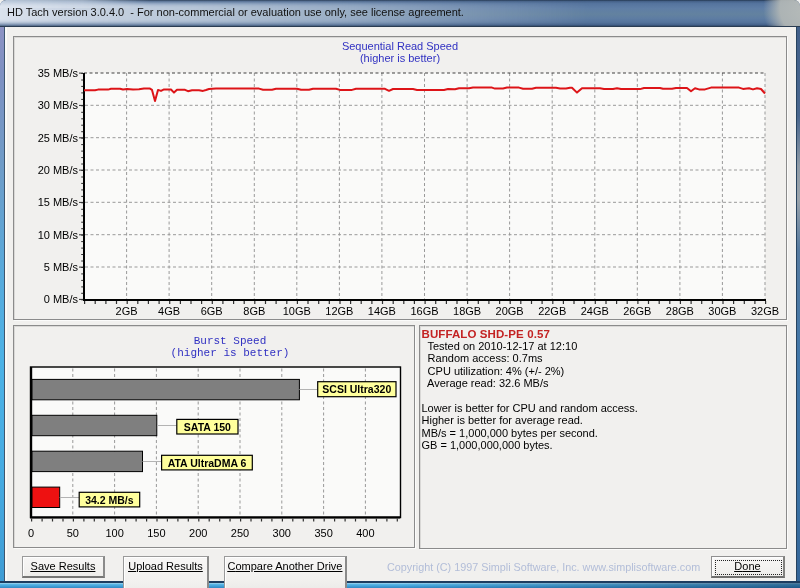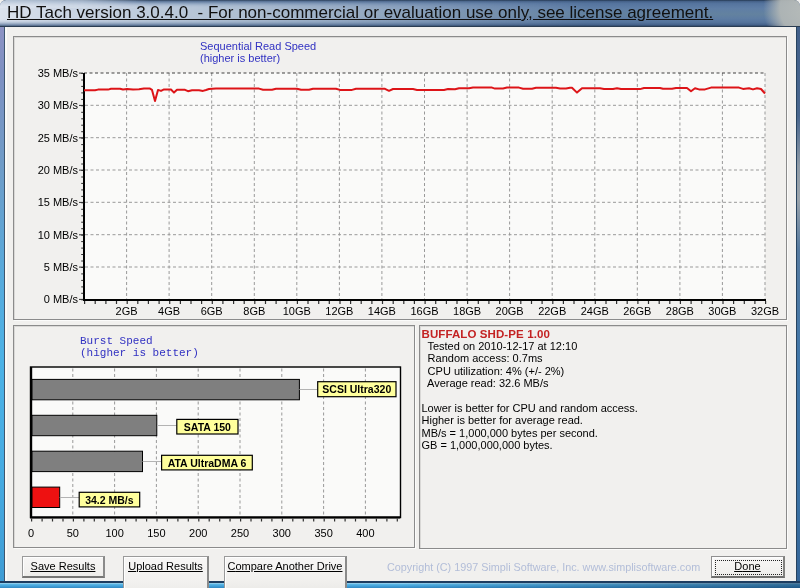--- a/index.html
+++ b/index.html
@@ -19,21 +19,21 @@
 }
 #tcorner {
   left:0; top:0; width:150px; height:8px; border-radius:6px 0 0 0;
   background:linear-gradient(90deg, rgba(186,201,219,.95) 0%, rgba(186,201,219,.75) 55%, rgba(186,201,219,0) 100%);
 }
 #tglow {
   left:-30px; top:2.5px; width:620px; height:21px; border-radius:11px;
   background:linear-gradient(90deg, rgba(230,235,243,.97) 0%, rgba(215,223,235,.9) 15%, rgba(197,209,223,.82) 40%, rgba(180,195,213,.66) 62%, rgba(162,180,202,.4) 80%, rgba(145,165,192,0) 100%);
   filter:blur(2px);
 }
-#titletxt { left:7px; top:0; height:25px; line-height:25px; font-size:17px; color:#101010; letter-spacing:0px;text-decoration:underline; }
+#titletxt { left:7px; top:0; height:25px; line-height:25px; font-size:11px; color:#101010; letter-spacing:0px; }
 #bleft {
   left:0; top:27px; width:5px; height:555px;
   background:linear-gradient(180deg,#8d93c4 0%, #7e90c2 8%, #6f9cc8 25%, #57aadc 45%, #4cb2e6 60%, #46abe2 80%, #3f9cd4 100%);
 }
 #bleftline { left:4px; top:27px; width:1px; height:555px; background:#3d566f; }
 #bleftwhite { left:5px; top:27px; width:2px; height:554px; background:#fafaf8; }
 #bright {
   left:797px; top:27px; width:3px; height:555px;
   background:linear-gradient(180deg, #42608a 0%, #48668e 16%, #8e9aa6 25%, #9aa3ab 31%, #567a9f 40%, #4076a8 60%, #3a71a4 85%, #356597 100%);
 }
@@ -45,21 +45,21 @@
     linear-gradient(90deg, rgba(16,40,75,0) 0%, rgba(16,40,75,0) 50%, rgba(16,40,75,.38) 88%, rgba(16,40,75,.5) 100%),
     linear-gradient(180deg,#a6d7ef 0%, #56b4e4 30%, #3f9fd8 65%, #3287c0 100%);
 }
 
 
 .panel { border:1px solid #8b8b8b; box-shadow:inset 1px 1px 0 #d9d8d6, 1px 1px 0 #fbfbfa; background:#f1f0ee; }
 #p1 { left:13px; top:36px; width:774px; height:284px; }
 #p2 { left:13px; top:325px; width:402px; height:223px; }
 #p3 { left:419px; top:325px; width:368px; height:224px; }
 
-.bluetitle { color:#3131c2; font-size:11px; text-align:left; }
+.bluetitle { color:#3131c2; font-size:11px; text-align:center; }
 
 
 #info { left:421.5px; top:327.5px; width:360px; font-size:11px; line-height:12.4px; color:#000; white-space:pre; }
 #info .hd { color:#c32222; font-weight:bold; font-size:11.5px; letter-spacing:0.1px; }
 
 
 .btn {
   background:linear-gradient(180deg,#f7f6f5 0%, #f2f1ef 70%, #edece9 100%);
   border:1px solid #9a9a9a;
   border-bottom:2px solid #767675; border-right:2px solid #8b8b8a;
@@ -86,21 +86,21 @@
 <div class="abs" id="bbotline"></div>
 <div class="abs" id="bbot"></div>
 
 <div class="abs panel" id="p1"></div>
 <div class="abs panel" id="p2"></div>
 <div class="abs panel" id="p3"></div>
 
 <div class="abs bluetitle" style="left:200px; top:40px; width:400px;">Sequential Read Speed<br>(higher is better)</div>
 <div class="abs bluetitle" style="left:80px; top:335px; width:300px;font-family:Liberation Mono, monospace;">Burst Speed<br>(higher is better)</div>
 
-<div class="abs" id="info"><span class="hd">BUFFALO SHD-PE 1.00</span>
+<div class="abs" id="info"><span class="hd">BUFFALO SHD-PE 0.57</span>
   Tested on 2010-12-17 at 12:10
   Random access: 0.7ms
   CPU utilization: 4% (+/- 2%)
   Average read: 32.6 MB/s
 
 Lower is better for CPU and random access.
 Higher is better for average read.
 MB/s = 1,000,000 bytes per second.
 GB = 1,000,000,000 bytes.</div>
 

